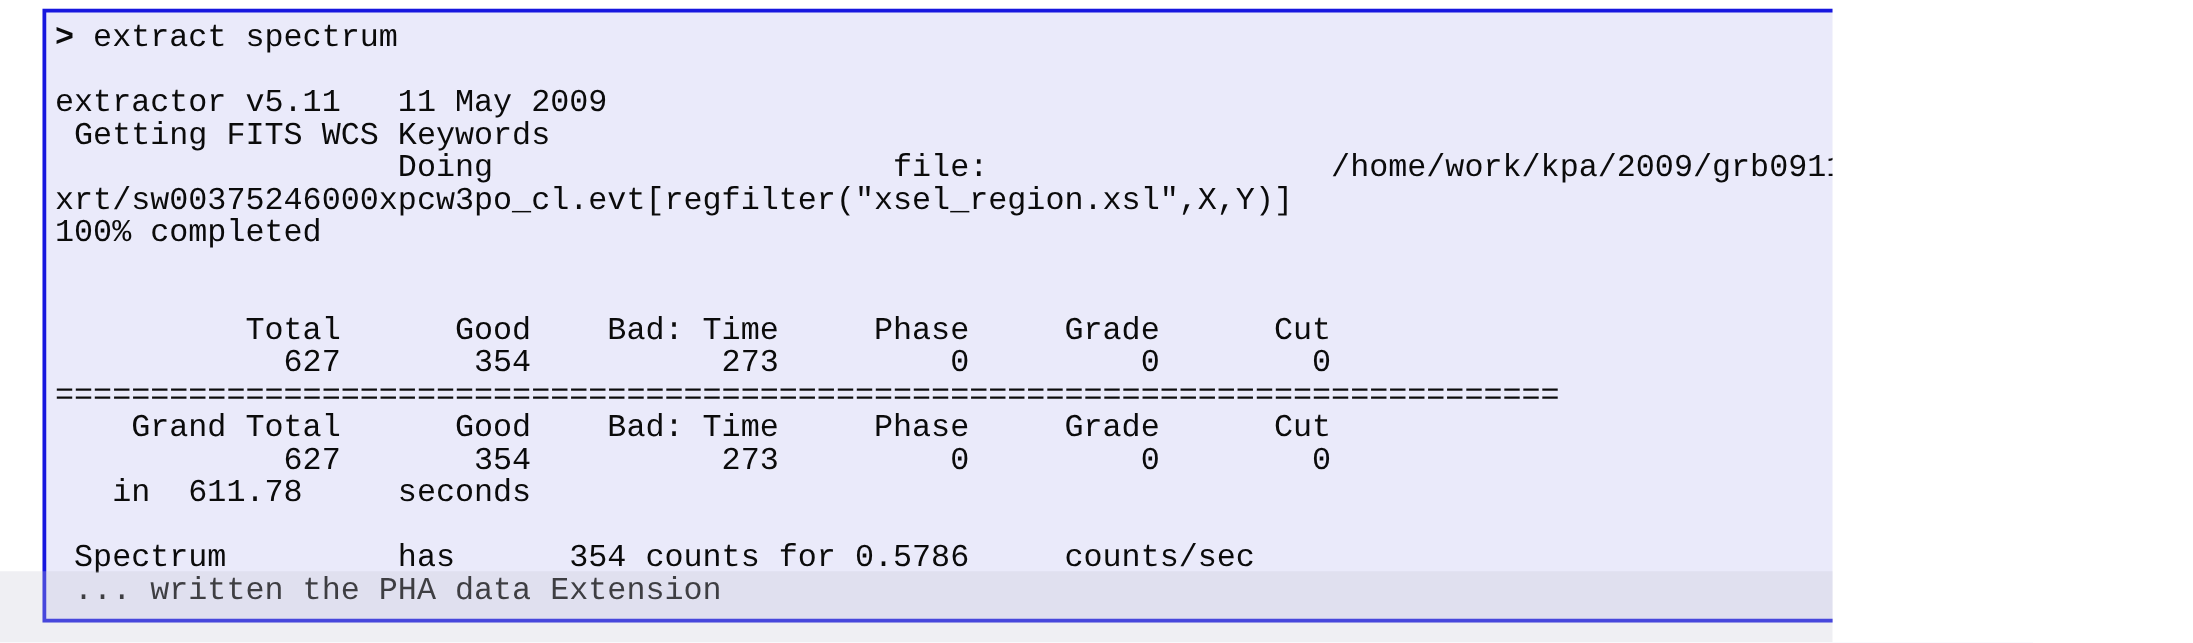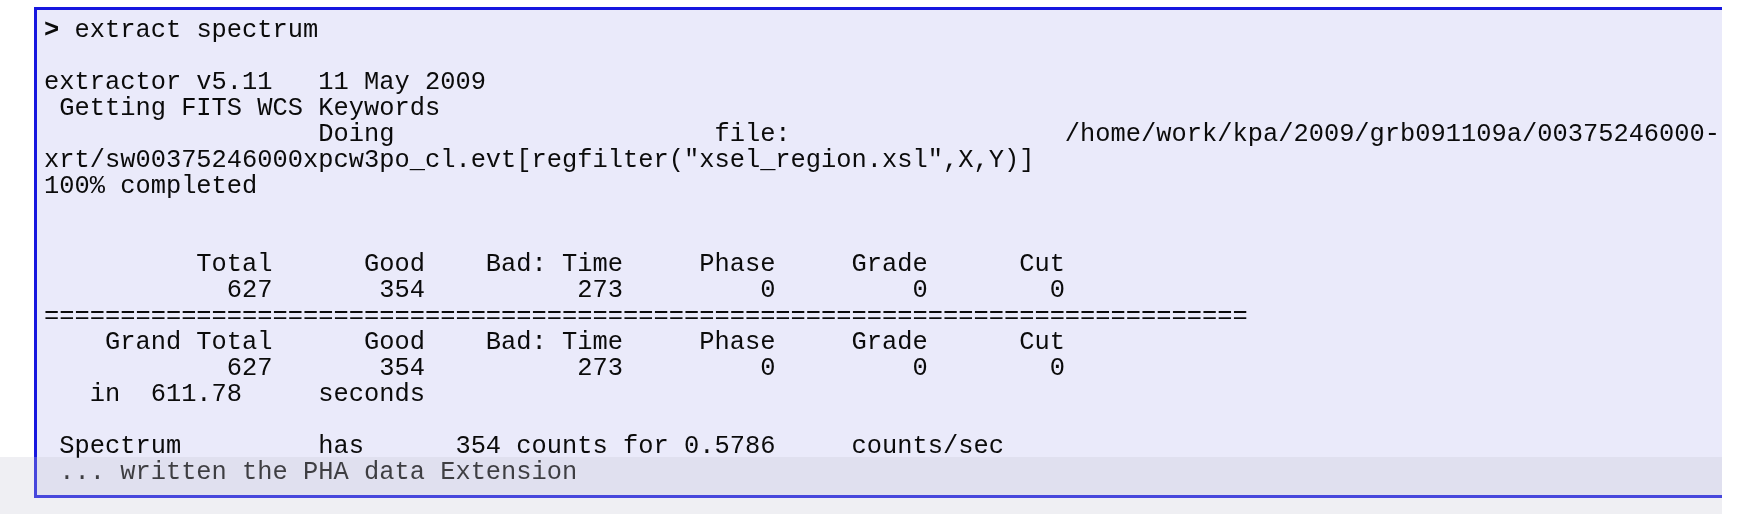--- a/index.html
+++ b/index.html
@@ -3,21 +3,21 @@
 <meta charset="utf-8">
 <style>
   html, body {
     margin: 0;
     padding: 0;
     background: #ffffff;
     font-family: "Liberation Sans", sans-serif;
   }
   .page {
     position: relative;
-    width: 1722px;
+    width: 1466px;
     height: 514px;
     overflow: hidden;
     background: #ffffff;
   }
   .terminal {
     position: absolute;
     left: 34px;
     top: 7px;
     width: 1694px;
     height: 491px;

